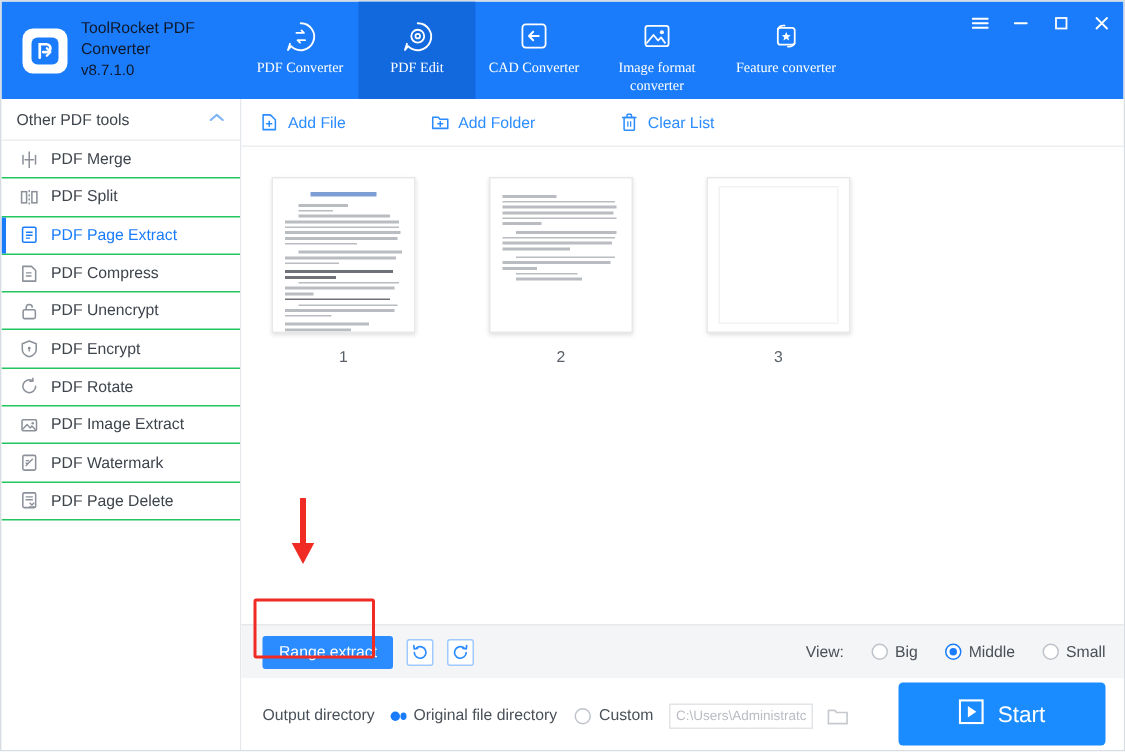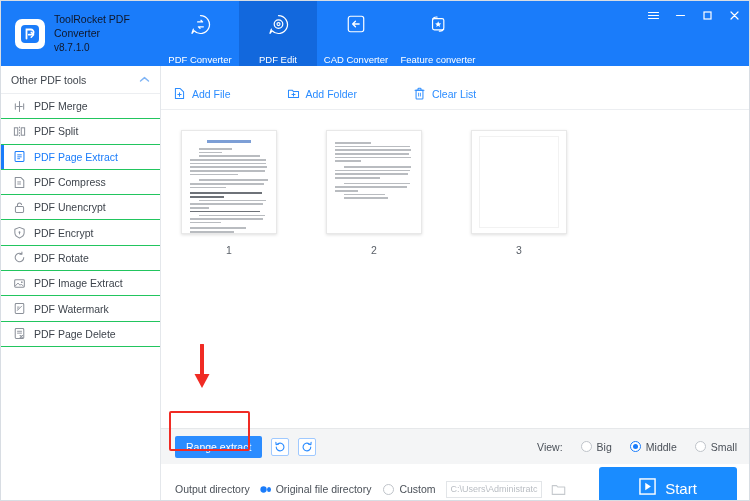--- a/index.html
+++ b/index.html
@@ -35,24 +35,25 @@
     margin-right: 9px;
   }
   .brand-text { color: #0f172a; line-height: 1.42; }
   .brand-name { font-size: 10.5px; }
   .brand-ver { font-size: 10px; }
 
   .tabs { display: flex; align-items: stretch; flex: none; }
   .tab {
     width: 78px;
     display: flex; flex-direction: column;
-    align-items: center; justify-content: space-between;
+    align-items: center; justify-content: flex-start;
     padding-top: 11px;
     color: #ffffff; cursor: pointer;
     text-align: center;
+    font-family: Liberation Serif, serif;
   }
   .tab.wide { width: 86px; }
   .tab.active { background: #1268dd; }
   .tab-icon { height: 24px; display: flex; align-items: center; }
   .tab-label { font-size: 9.5px; margin-top: 5px; line-height: 1.22; }
 
   .wincontrols {
     position: absolute; right: 8px; top: 8px;
     display: flex; align-items: center; gap: 14px;
   }
@@ -90,21 +91,21 @@
     width: 2.5px; height: 100%; background: #1a7cfa;
   }
 
   
   .main {
     position: absolute; left: 160px; top: 65px;
     width: 590px; height: 436px; background: #ffffff;
   }
   .toolbar {
     height: 32px; display: flex; align-items: center;
-    border-bottom: 1px solid #eceef1; padding-left: 12px; margin-top: 12px;
+    border-bottom: 1px solid #eceef1; padding-left: 12px;
   }
   .tb-btn {
     display: flex; align-items: center; gap: 6px;
     font-size: 10.5px; color: #2b8cff; cursor: pointer;
     margin-right: 56px;
   }
   .tb-btn .tb-icon { display: flex; align-items: center; }
 
   .filelist {
     position: relative;
@@ -250,20 +251,30 @@
       <div class="tab">
         <span class="tab-icon">
           <svg width="20" height="20" viewBox="0 0 22 22">
             <rect x="2.5" y="2.5" width="17" height="17" rx="2.4" stroke="#fff" stroke-width="1.3" fill="none"></rect>
             <path d="M14.5 11 H7.8 M10.4 7.9 L7.3 11 l3.1 3.1" stroke="#fff" stroke-width="1.4" fill="none" stroke-linecap="round" stroke-linejoin="round"></path>
           </svg>
         </span>
         <span class="tab-label">CAD Converter</span>
       </div>
 
+      <div class="tab wide">
+        <span class="tab-icon">
+          <svg width="20" height="20" viewBox="0 0 22 22">
+            <rect x="2.5" y="3.5" width="17" height="15" rx="1.8" stroke="#fff" stroke-width="1.3" fill="none"></rect>
+            <circle cx="14.6" cy="8.2" r="1.5" fill="#fff"></circle>
+            <path d="M3.2 16.5 L8.4 10.3 l3.4 4 2.2 -2.3 3.2 4.5" stroke="#fff" stroke-width="1.3" fill="none" stroke-linejoin="round"></path>
+          </svg>
+        </span>
+        <span class="tab-label">Image format converter</span>
+      </div>
 
       <div class="tab wide">
         <span class="tab-icon">
           <svg width="20" height="20" viewBox="0 0 22 22">
             <rect x="5" y="5" width="12.4" height="12.4" rx="2" stroke="#fff" stroke-width="1.3" fill="none"></rect>
             <path d="M11.2 8 l1 2.2 2.3 .2 -1.8 1.6 .6 2.3 -2.1 -1.3 -2.1 1.3 .6 -2.3 -1.8 -1.6 2.3 -.2z" fill="#fff"></path>
             <path d="M5 5.6 a5 5 0 0 1 5 -2.2 M17.4 16.6 a5 5 0 0 1 -5 2.2" stroke="#fff" stroke-width="1.2" fill="none" stroke-linecap="round"></path>
           </svg>
         </span>
         <span class="tab-label">Feature converter</span>

